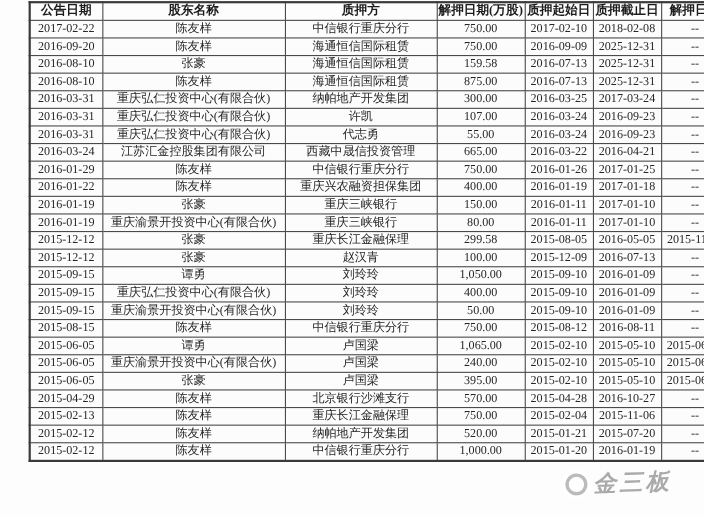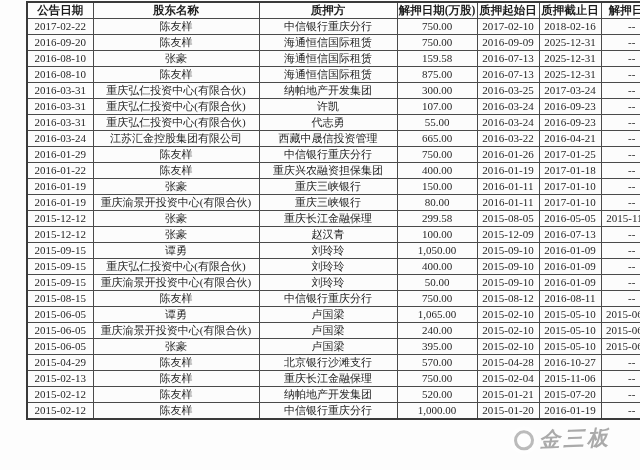--- a/index.html
+++ b/index.html
@@ -44,21 +44,21 @@
           <th>解押日期</th>
         </tr>
     </thead>
     <tbody>
         <tr>
           <td>2017-02-22</td>
           <td>陈友样</td>
           <td>中信银行重庆分行</td>
           <td>750.00</td>
           <td>2017-02-10</td>
-          <td>2018-02-16</td>
+          <td>2018-02-08</td>
           <td>--</td>
         </tr>
         <tr>
           <td>2016-09-20</td>
           <td>陈友样</td>
           <td>海通恒信国际租赁</td>
           <td>750.00</td>
           <td>2016-09-09</td>
           <td>2025-12-31</td>
           <td>--</td>

